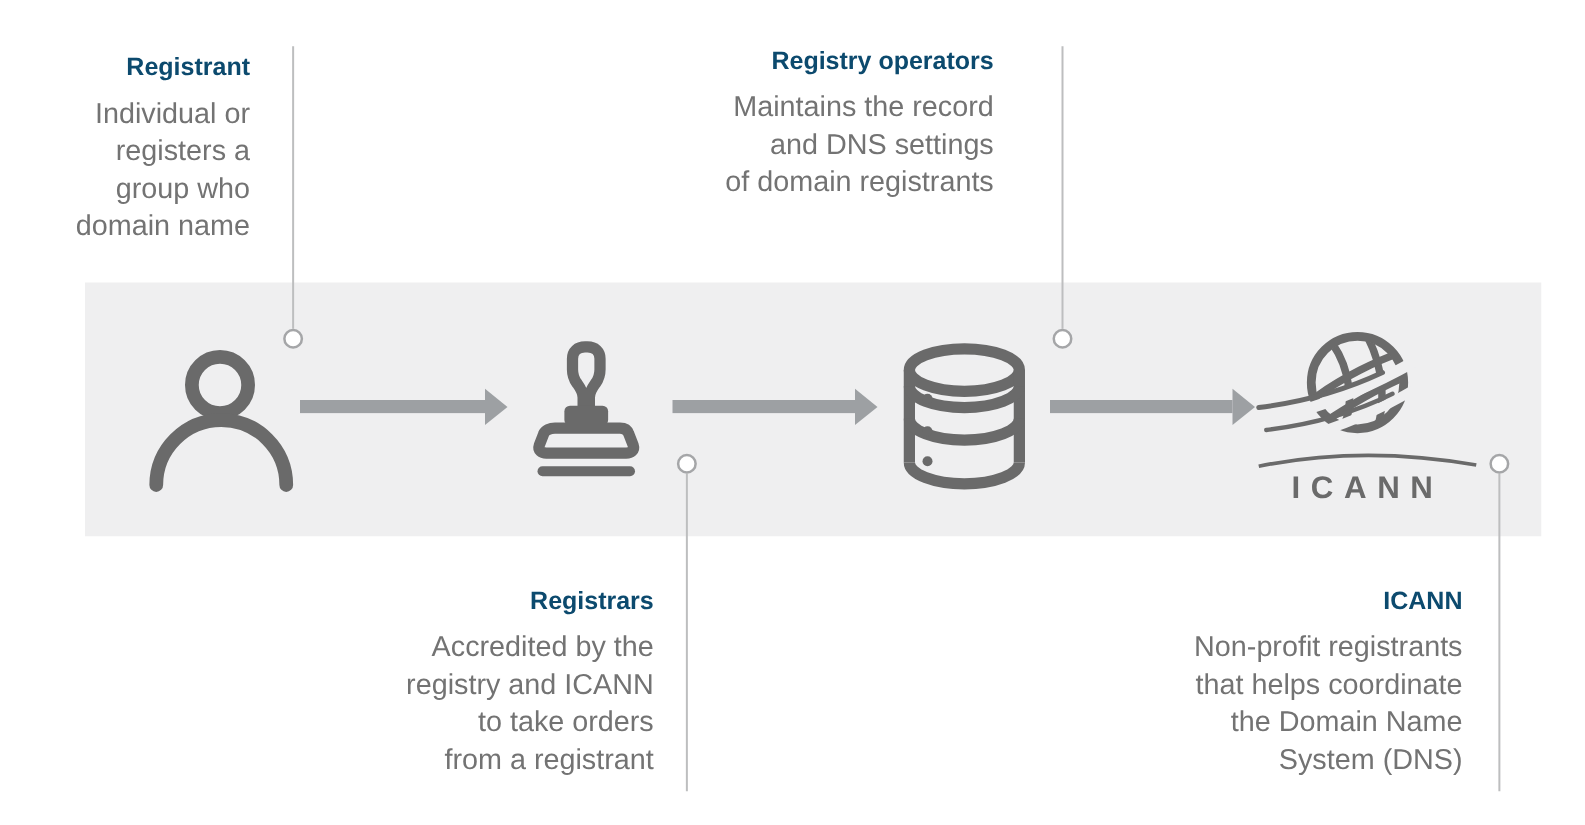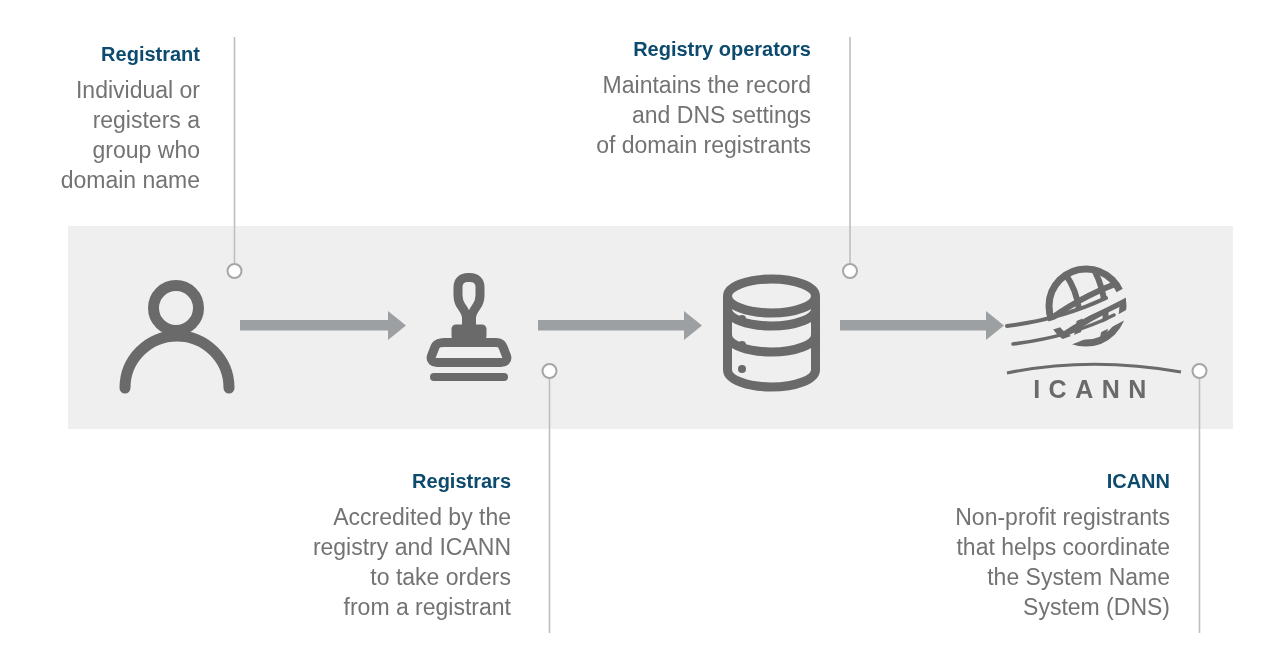--- a/index.html
+++ b/index.html
@@ -12,22 +12,22 @@
     background:#efeff0;
   }
   .gfx { position:absolute; left:0; top:0; }
   .label { position:absolute; text-align:right; }
   .label .title {
     margin:0 0 5px 0; font-size:20px; line-height:32px;
     color:#0c4a6e; font-weight:700;text-align:right;
   }
   .label .ln { font-size:23px; line-height:30px; color:#737373; }
   #label-registrant { left:18px;  top:38px;  width:182px; }
-  #label-registry   { left:508px; top:33px;  width:303px; }
-  #label-registrars { left:258px; top:465px; width:253px; }
+  #label-registry   { left:492px; top:33px;  width:303px; }
+  #label-registrars { left:270px; top:465px; width:253px; }
   #label-icann      { left:890px; top:465px; width:280px; }
 </style>
 </head>
 <body>
 
 <div class="canvas">
 
   <div class="band"></div>
 
   <svg class="gfx" width="1268" height="660" viewBox="0 0 1268 660">
@@ -143,17 +143,17 @@
     <div class="ln">Accredited by the</div>
     <div class="ln">registry and ICANN</div>
     <div class="ln">to take orders</div>
     <div class="ln">from a registrant</div>
   </div>
 
   <div class="label" id="label-icann">
     <div class="title">ICANN</div>
     <div class="ln">Non-profit registrants</div>
     <div class="ln">that helps coordinate</div>
-    <div class="ln">the System Name</div>
+    <div class="ln">the Domain Name</div>
     <div class="ln">System (DNS)</div>
   </div>
 
 </div>
 
 </body></html>

